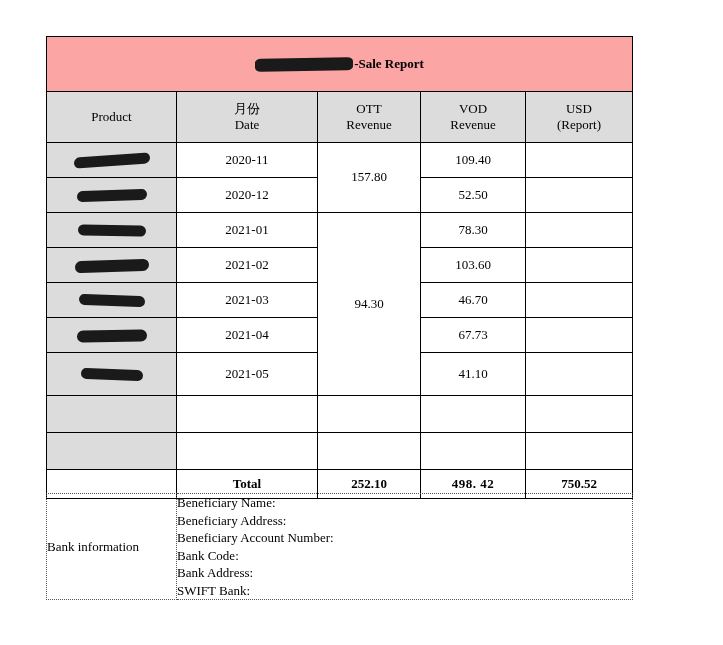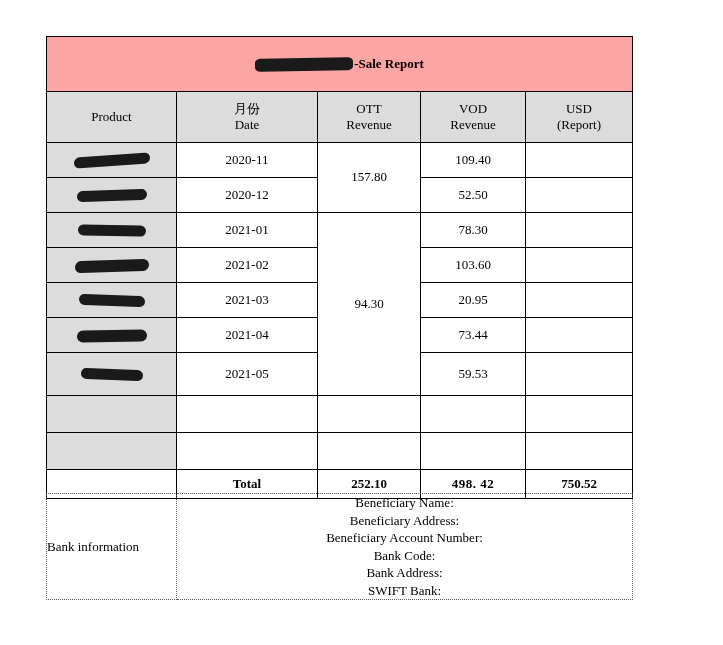--- a/index.html
+++ b/index.html
@@ -121,21 +121,21 @@
     font-size: 13px;
     vertical-align: middle;
     padding: 0;
   }
   .bank-label-cell {
     text-align: left;
     width: 130px;
     height: 102px;
   }
   .bank-info-cell {
-    text-align: center;
+    text-align: left;
     padding: 6px 0 6px 7px;
     line-height: 1.35;
     vertical-align: top;
   }
   .bank-info-cell div { white-space: nowrap; }
 </style>
 </head>
 <body>
 
 <div id="page">
@@ -217,39 +217,39 @@
           <td class="data-cell">2021-02</td>
           <td class="data-cell">103.60</td>
           <td class="data-cell"></td>
         </tr>
 
         <tr>
           <td class="prod-cell">
             <span class="redacted prod-redact pr5"></span>
           </td>
           <td class="data-cell">2021-03</td>
-          <td class="data-cell">20.95</td>
+          <td class="data-cell">46.70</td>
           <td class="data-cell"></td>
         </tr>
 
         <tr>
           <td class="prod-cell">
             <span class="redacted prod-redact pr6"></span>
           </td>
           <td class="data-cell">2021-04</td>
-          <td class="data-cell">73.44</td>
+          <td class="data-cell">67.73</td>
           <td class="data-cell"></td>
         </tr>
 
         <tr>
           <td class="prod-cell" style="height:42px">
             <span class="redacted prod-redact pr7"></span>
           </td>
           <td class="data-cell" style="height:42px">2021-05</td>
-          <td class="data-cell" style="height:42px">59.53</td>
+          <td class="data-cell" style="height:42px">41.10</td>
           <td class="data-cell" style="height:42px"></td>
         </tr>
 
         <tr>
           <td class="empty-prod"></td>
           <td class="empty-cell"></td>
           <td class="empty-cell"></td>
           <td class="empty-cell"></td>
           <td class="empty-cell"></td>
         </tr>

